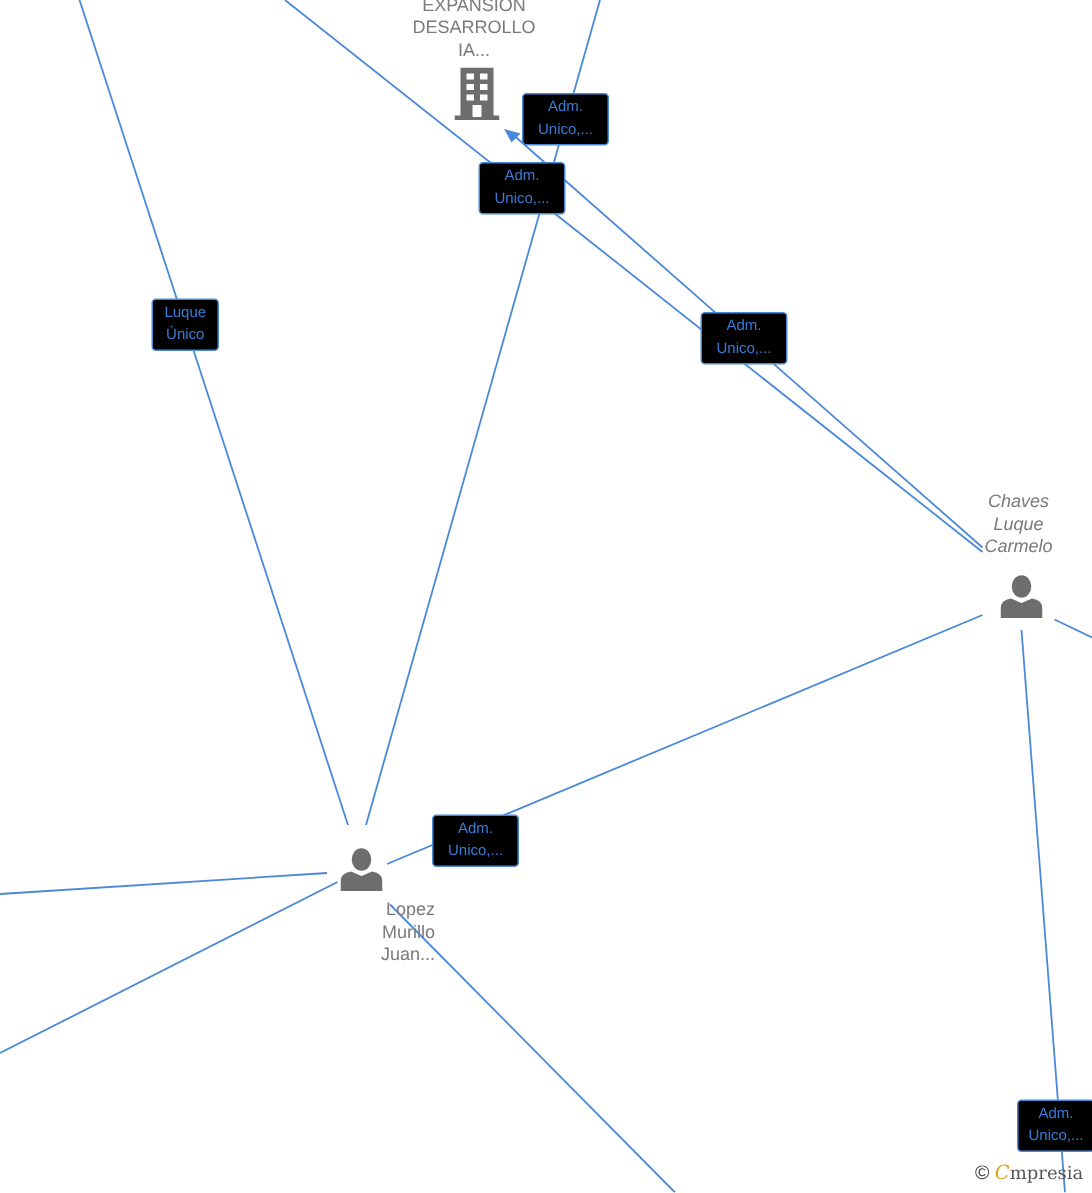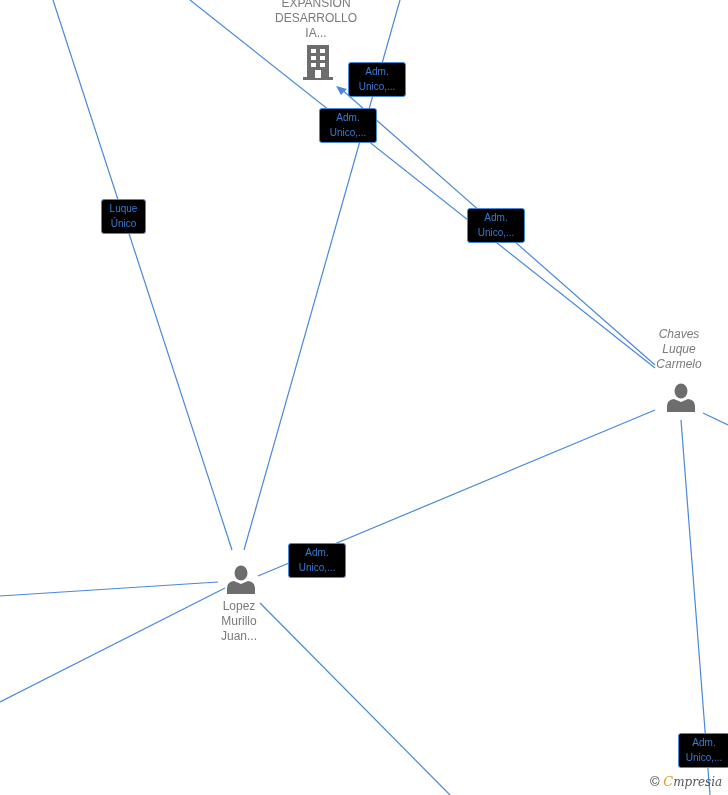--- a/index.html
+++ b/index.html
@@ -3,21 +3,21 @@
   <meta charset="utf-8">
   <style>
     html, body { margin: 0; padding: 0; background: #ffffff; }
     body { width: 728px; height: 795px; position: relative; overflow: hidden; font-family: "Liberation Sans", sans-serif; }
     #edges { position: absolute; left: 0; top: 0; width: 728px; height: 795px; }
     .node-label { position: absolute; text-align: center; color: #7a7a7a; font-size: 12px; line-height: 15px; white-space: pre-line; }
     .edge-label { position: absolute; background: #000000; border: 1px solid #4a88d8; border-radius: 3px; color: #3a7bd5; font-size: 10px; line-height: 15px; text-align: center; box-sizing: border-box; padding: 1px 2px; white-space: pre-line; }
     .icon { position: absolute; }
     .watermark { position: absolute; left: 650px; top: 774px; font-size: 13px; color: #3a3a3a; }
     .watermark .brand { color: #e0a020; font-family: "DejaVu Serif", serif; font-style: italic; }
-    .watermark .brand-rest { color: #555; font-family: "DejaVu Serif", serif; font-style: italic; font-size: 12px; }
+    .watermark .brand-rest { color: #555; font-family: "DejaVu Serif", serif; font-size: 12px; }
   </style>
 </head>
 <body>
 
 <svg id="edges" viewBox="0 0 728 795">
   <g stroke="#4a88d8" stroke-width="1.2" fill="none">
 
     <line x1="53" y1="0" x2="232" y2="550"></line>
 
     <line x1="190" y1="0" x2="655" y2="368"></line>
@@ -64,21 +64,21 @@
 Carmelo</div>
 <svg class="icon" style="left:667px; top:383px;" width="28" height="29" viewBox="0 0 28 29">
   <ellipse cx="14" cy="8" rx="6.5" ry="7.5" fill="#6d6d6d"></ellipse>
   <path d="M0 29 L0 23 Q0 17 7 16 L14 19 L21 16 Q28 17 28 23 L28 29 Z" fill="#6d6d6d"></path>
 </svg>
 
 <svg class="icon" style="left:227px; top:565px;" width="28" height="29" viewBox="0 0 28 29">
   <ellipse cx="14" cy="8" rx="6.5" ry="7.5" fill="#6d6d6d"></ellipse>
   <path d="M0 29 L0 23 Q0 17 7 16 L14 19 L21 16 Q28 17 28 23 L28 29 Z" fill="#6d6d6d"></path>
 </svg>
-<div class="node-label" style="left:199px; top:599px; width:80px;">Lopez
+<div class="node-label" style="left:210px; top:599px; width:80px;text-align:right;">Lopez
 Murillo
 Juan...</div>
 
 <div class="edge-label" style="left:101px; top:199px; width:45px; height:35px;">Luque
 Único</div>
 <div class="edge-label" style="left:348px; top:62px; width:58px; height:35px;">Adm.
 Unico,...</div>
 <div class="edge-label" style="left:319px; top:108px; width:58px; height:35px;">Adm.
 Unico,...</div>
 <div class="edge-label" style="left:467px; top:208px; width:58px; height:35px;">Adm.

